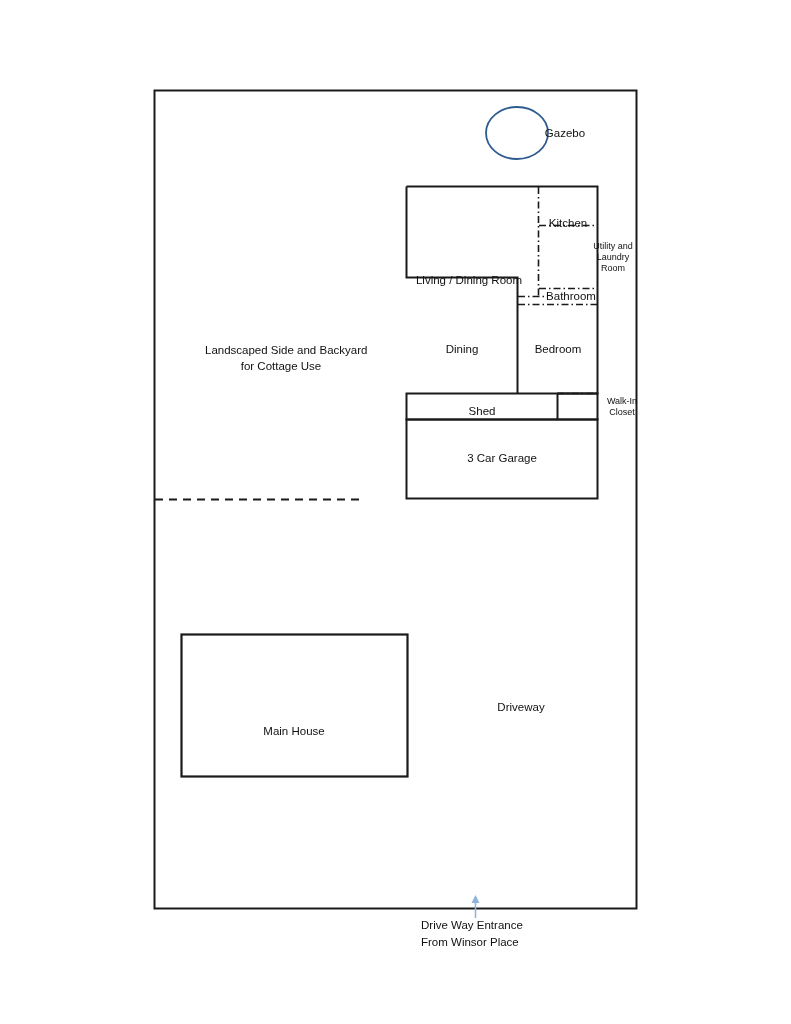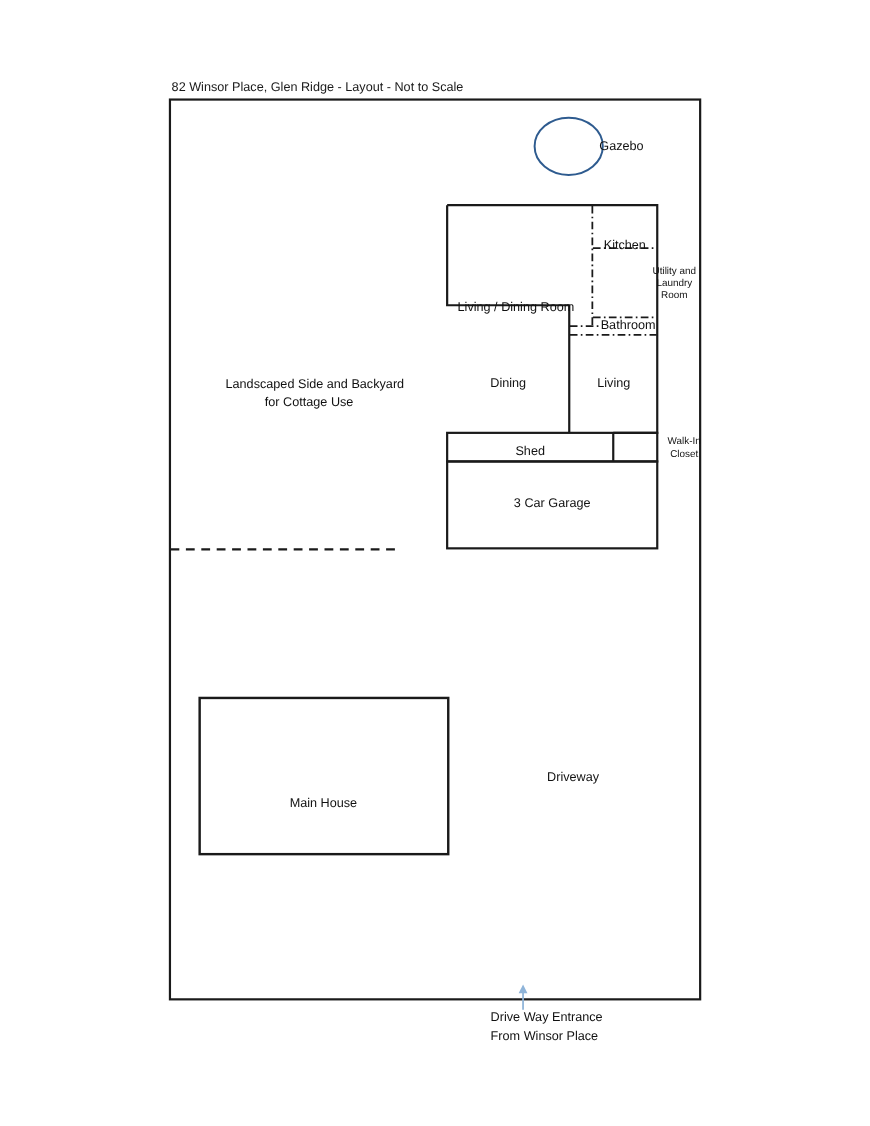--- a/index.html
+++ b/index.html
@@ -49,29 +49,27 @@
     font-size: 9px;
     line-height: 11px;
     margin-left: 44px;
   }
   .lbl-gazebo {
     font-size: 11.5px;
     padding-left: 48px;
   }
   .lbl-left {
     text-align: left;
-    margin-left: 25px;
   }
 </style>
 </head>
 <body>
 
 <div id="page">
 
-  <div id="diagram-title">82 Winsor Place, Glen Ridge - Layout - Not to Scale</div>
 
   <svg class="svg-layer" viewBox="0 0 791 1024">
 
     <rect x="154.5" y="90.5" width="482" height="818" fill="none" stroke="#1a1a1a" stroke-width="2"></rect>
 
     <ellipse cx="517" cy="133" rx="31" ry="26" fill="none" stroke="#2e5b8f" stroke-width="1.8"></ellipse>
 
     <path d="M 406.5 186.5 L 597.5 186.5 L 597.5 393.5 L 557.5 393.5" fill="none" stroke="#1a1a1a" stroke-width="2"></path>
     <path d="M 406.5 186.5 L 406.5 277.5 L 517.5 277.5 L 517.5 393.5" fill="none" stroke="#1a1a1a" stroke-width="2"></path>
 
@@ -107,21 +105,21 @@
   <div class="lbl" style="left:410px; top:225px; width:118px;margin-top:48px;">Living / Dining Room</div>
 
   <div class="lbl" style="left:540px; top:216px; width:56px;">Kitchen</div>
 
   <div class="lbl lbl-sm multi" style="left:542px; top:241px; width:54px;">Utility and Laundry Room</div>
 
   <div class="lbl" style="left:543px; top:289px; width:56px;">Bathroom</div>
 
   <div class="lbl" style="left:434px; top:342px; width:56px;">Dining</div>
 
-  <div class="lbl" style="left:528px; top:342px; width:60px;">Living</div>
+  <div class="lbl" style="left:528px; top:342px; width:60px;">Bedroom</div>
 
   <div class="lbl" style="left:452px; top:404px; width:60px;">Shed</div>
 
   <div class="lbl lbl-sm multi" style="left:558px; top:396px; width:40px;">Walk-In Closet</div>
 
   <div class="lbl" style="left:452px; top:451px; width:100px;">3 Car Garage</div>
 
   <div class="lbl" style="left:205px; top:343px; width:152px;">Landscaped Side and Backyard</div>
   <div class="lbl" style="left:205px; top:359px; width:152px;">for Cottage Use</div>
 

